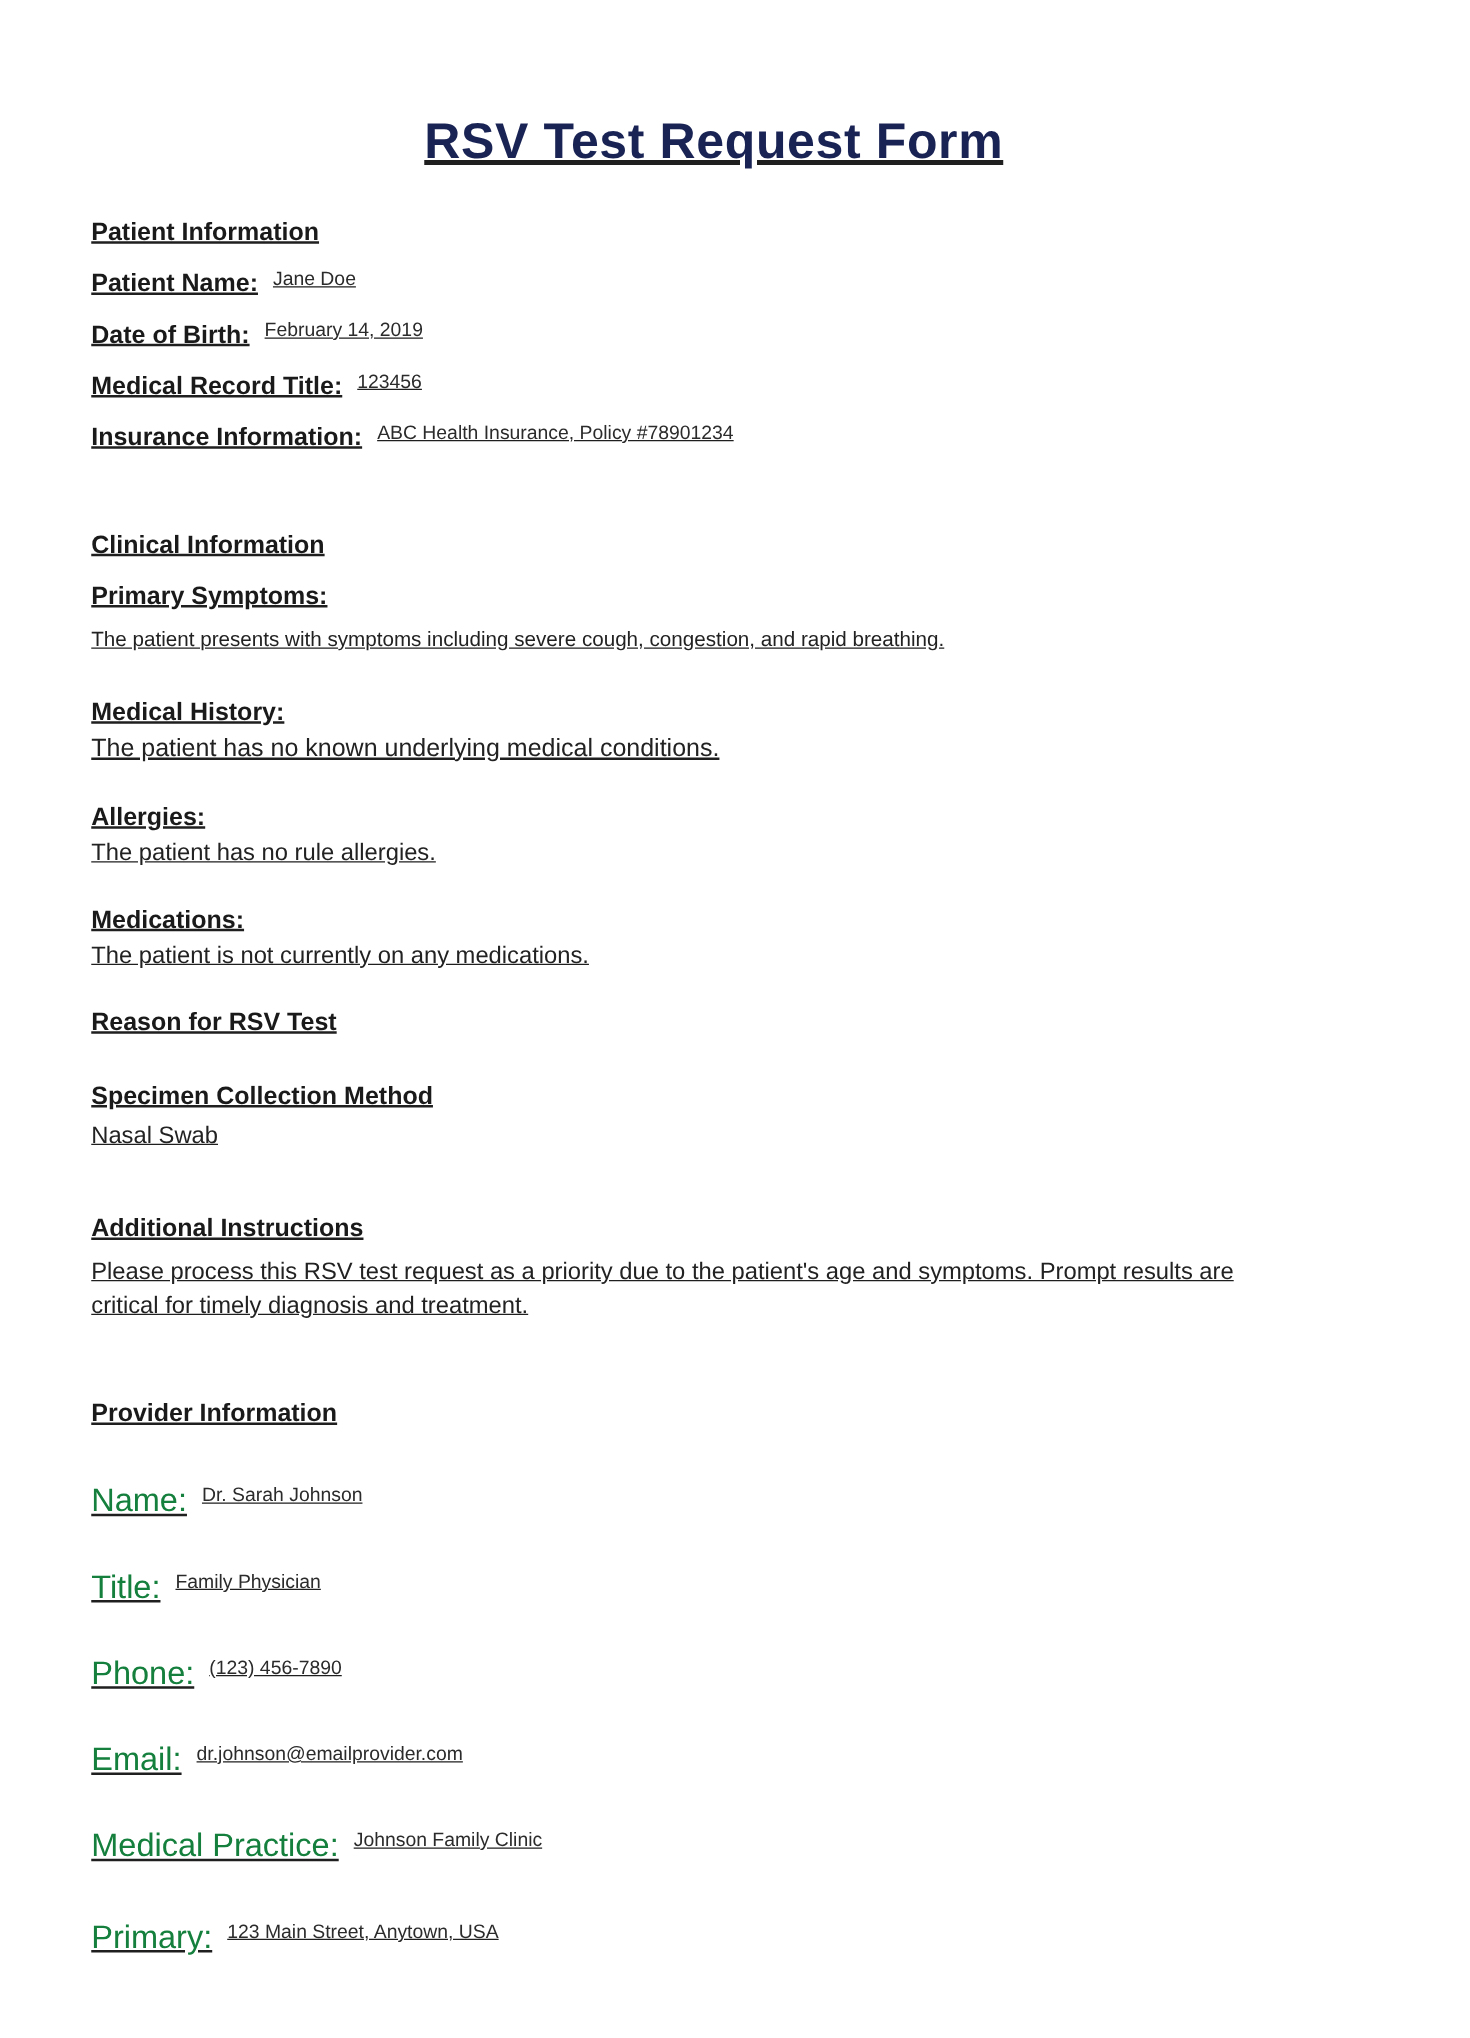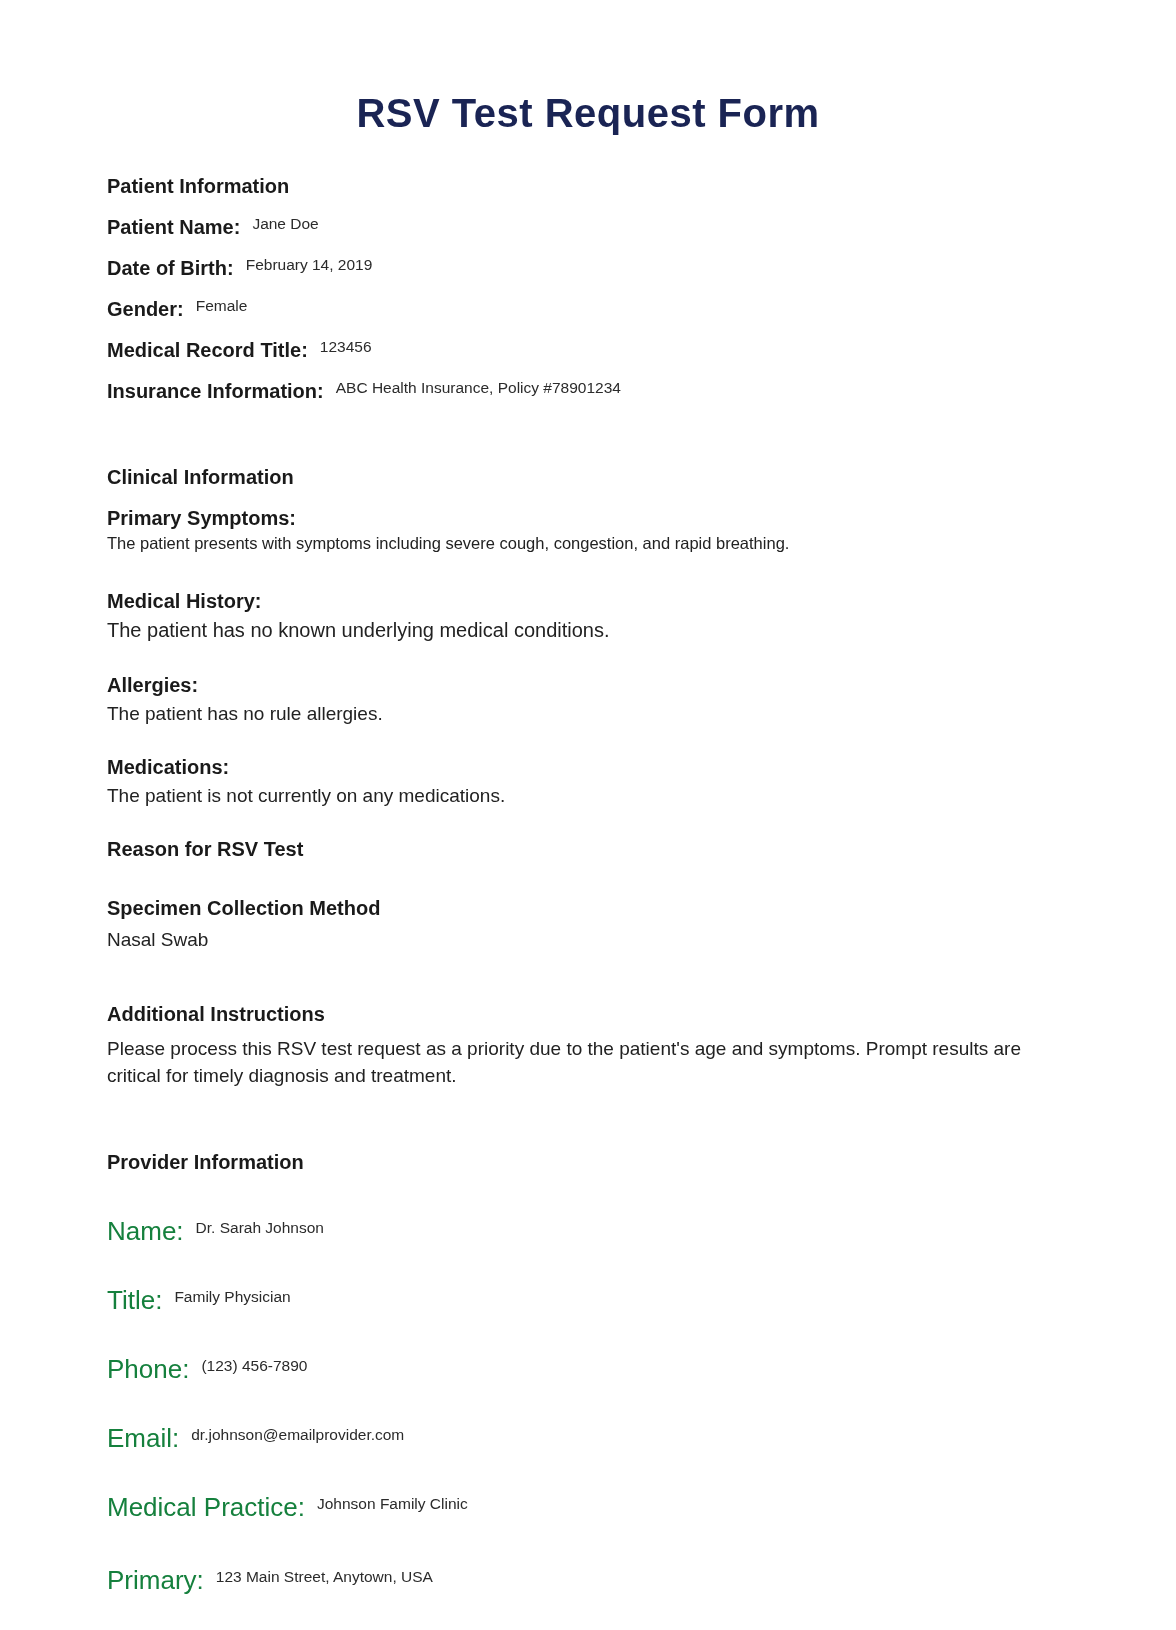--- a/index.html
+++ b/index.html
@@ -5,22 +5,23 @@
   * { box-sizing: border-box; }
   html, body { margin: 0; padding: 0; background: #ffffff; }
   .page {
     position: relative;
     width: 1176px;
     height: 1630px;
     margin: 0 auto;
     background: #ffffff;
     font-family: "Liberation Sans", "DejaVu Sans", sans-serif;
     color: #1f1f1f;
-    padding: 90px 107px 0 107px;
+    padding: 90px 107px 0 73px;
     overflow: hidden;
+    text-decoration: underline;
   }
   .doc-title {
     margin: 0;
     text-align: center;
     font-size: 40px;
     font-weight: 700;
     line-height: 1.15;
     color: #1a2454;
     letter-spacing: 0.5px;
   }
@@ -59,21 +60,21 @@
     font-weight: 700;
     color: #1a1a1a;
     line-height: 24px;
   }
   .subsection p {
     margin: 0;
     max-width: 935px;
     color: #222222;
   }
   .sub-1 h3 { margin-top: 17px; }
-  .sub-1 p  { margin-top: 3px;  font-size: 16.5px; line-height: 21px; }
+  .sub-1 p  { margin-top: 13px;  font-size: 16.5px; line-height: 21px; }
   .sub-2 h3 { margin-top: 35px; }
   .sub-2 p  { margin-top: 4px;  font-size: 20px;   line-height: 26px; }
   .sub-3 h3 { margin-top: 30px; }
   .sub-3 p  { margin-top: 4px;  font-size: 19px;   line-height: 26px; }
   .sub-4 h3 { margin-top: 28px; }
   .sub-4 p  { margin-top: 4px;  font-size: 19px;   line-height: 26px; }
   .sub-5 h3 { margin-top: 28px; }
   .sub-5 p  { margin-top: 4px;  font-size: 16.5px; line-height: 22px; }
   .sub-6 h3 { margin-top: 35px; }
   .sub-6 p  { margin-top: 7px;  font-size: 19px;   line-height: 26px; }
@@ -99,24 +100,20 @@
   <section class="patient-section">
     <h2 class="section-heading">Patient Information</h2>
 
     <div class="field-row">
       <span class="field-label">Patient Name:</span>
       <span class="field-value">Jane Doe</span>
     </div>
     <div class="field-row">
       <span class="field-label">Date of Birth:</span>
       <span class="field-value">February 14, 2019</span>
-    </div>
-    <div class="field-row">
-      <span class="field-label">Gender:</span>
-      <span class="field-value">Female</span>
     </div>
     <div class="field-row">
       <span class="field-label">Medical Record Title:</span>
       <span class="field-value">123456</span>
     </div>
     <div class="field-row">
       <span class="field-label">Insurance Information:</span>
       <span class="field-value">ABC Health Insurance, Policy #78901234</span>
     </div>
   </section>

